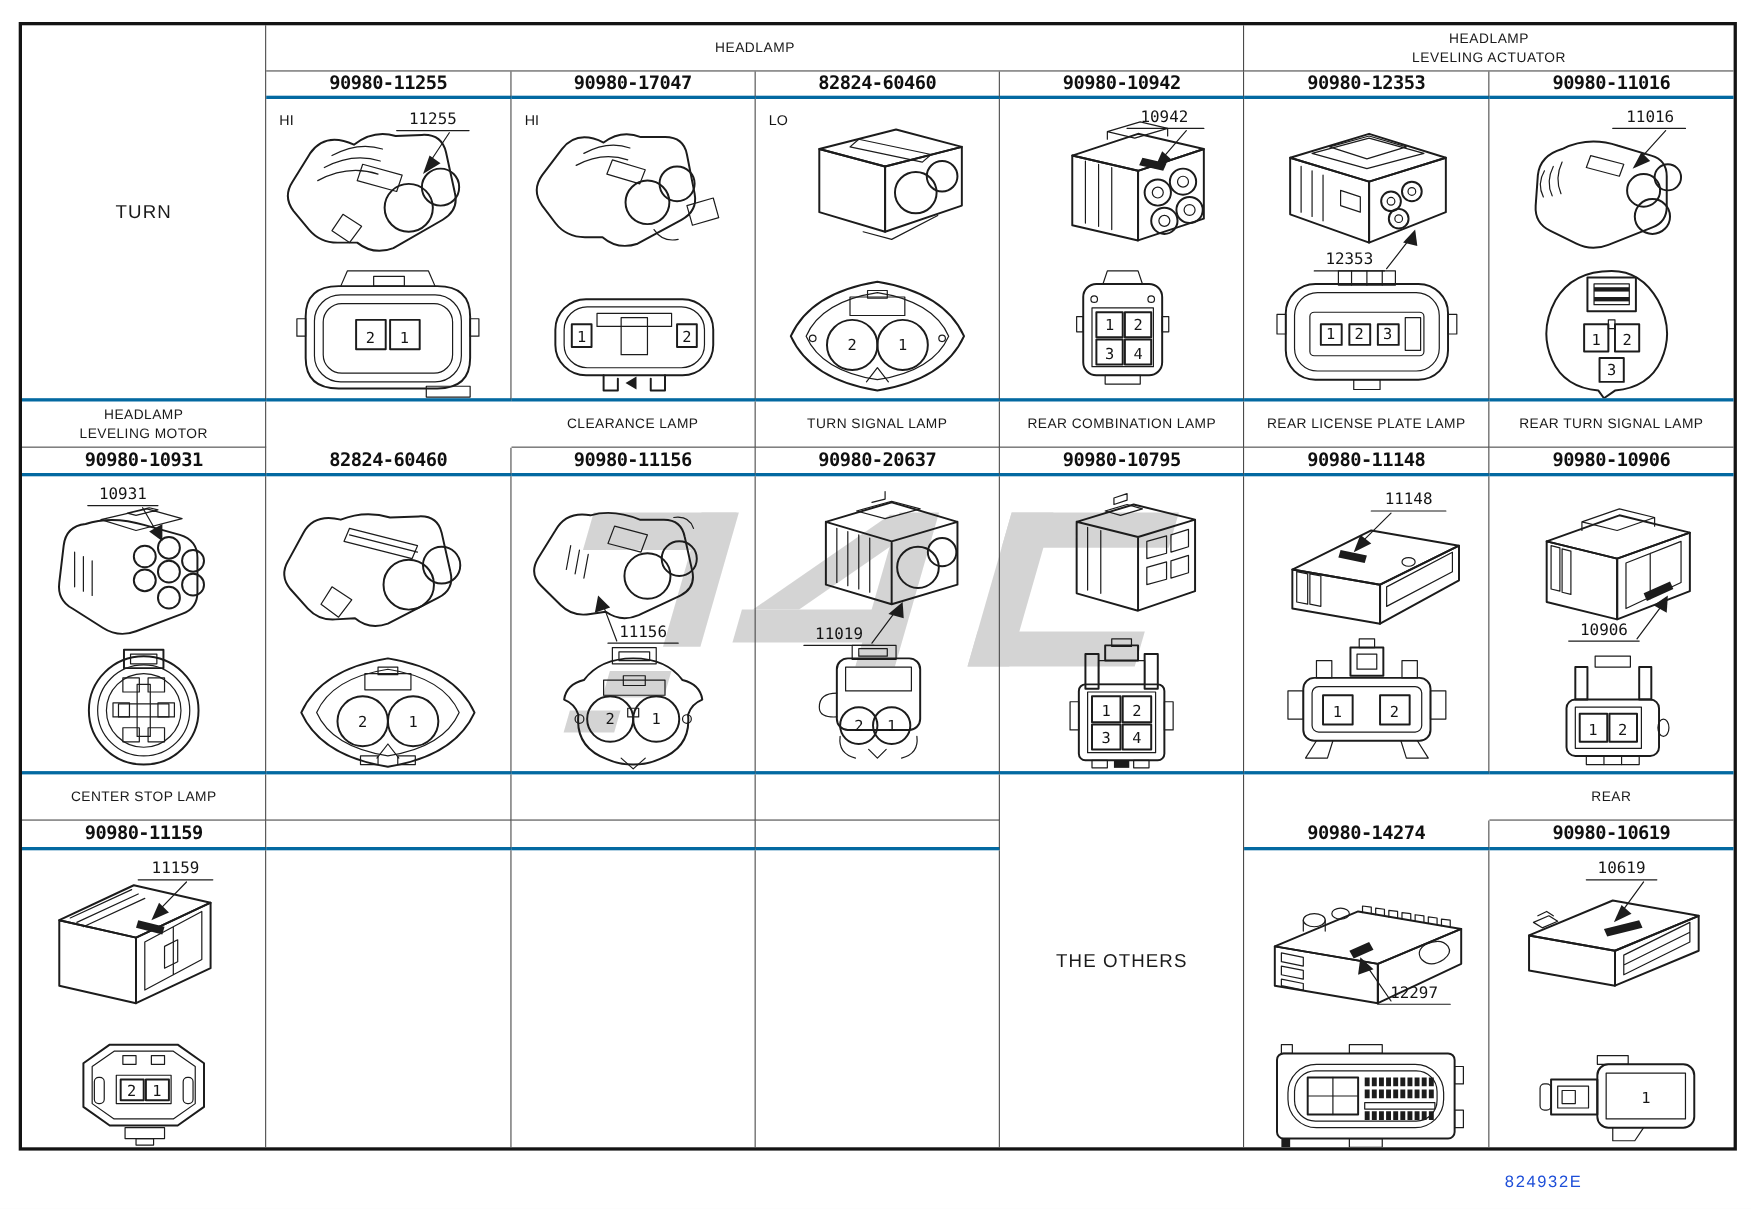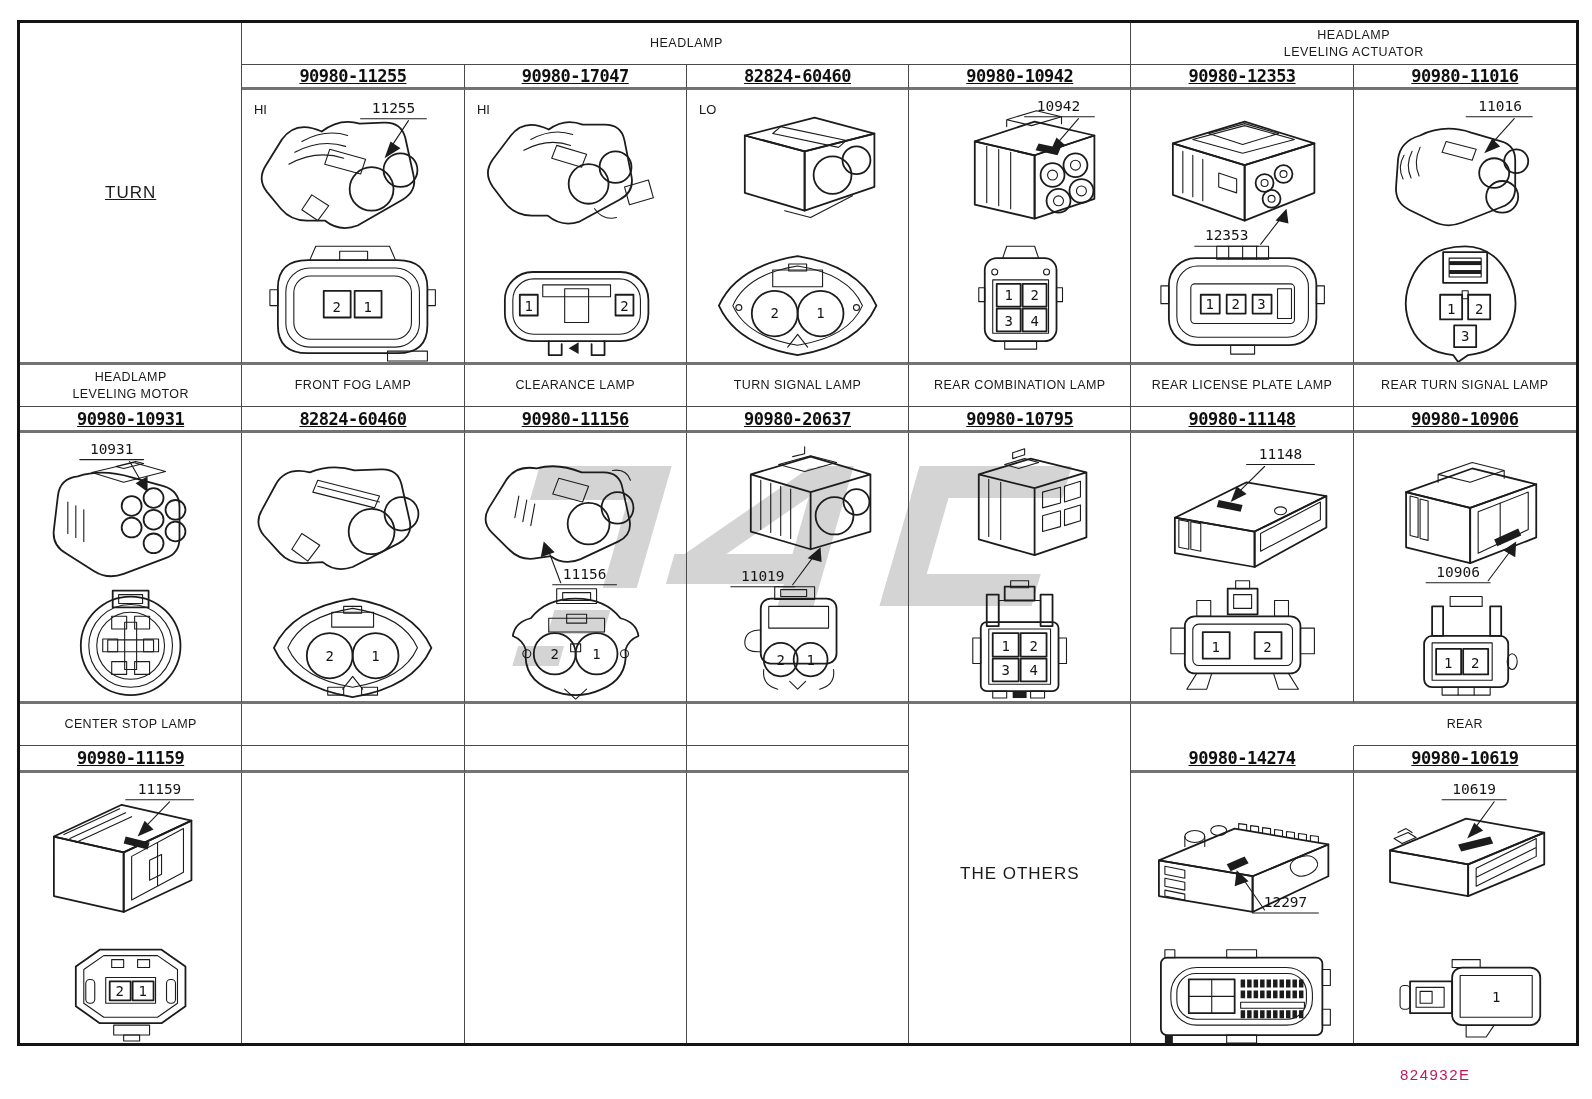--- a/index.html
+++ b/index.html
@@ -6,21 +6,21 @@
   #page{position:relative;width:1592px;height:1099px;background:#ffffff;overflow:hidden;
         font-family:"Liberation Sans",sans-serif;color:#141414;}
   
   #tbl{position:absolute;left:17px;top:20px;width:1556px;height:1020px;
        border:3px solid #141414;display:grid;z-index:1;background:transparent;
        grid-template-columns:repeat(7,1fr);
        grid-template-rows:42px 25px 275px 42px 26px 271px 42px 27px 1fr;}
   .cell{position:relative;background:transparent;min-width:0;min-height:0;}
   .br{border-right:1px solid #4a4a4a;}
   .bbt{border-bottom:1px solid #4a4a4a;}
-  .bbk{border-bottom:3px solid #737373;text-decoration:underline;}
+  .bbk{border-bottom:3px solid #0369a1;}
   .hd{display:flex;flex-direction:column;align-items:center;justify-content:center;
       font-size:12.5px;letter-spacing:.5px;line-height:1.35;text-align:center;color:#1a1a1a;}
   .pn{display:flex;align-items:center;justify-content:center;
       font-family:"DejaVu Sans Mono",monospace;font-weight:700;font-size:17px;
       letter-spacing:-.5px;color:#101010;}
   .lab{display:flex;flex-direction:column;align-items:center;justify-content:center;
        font-size:12.5px;letter-spacing:.4px;line-height:1.35;text-align:center;color:#1a1a1a;}
   .big{display:flex;align-items:center;justify-content:center;
        font-size:17px;letter-spacing:1px;color:#1a1a1a;}
   .img svg{position:absolute;inset:0;width:100%;height:100%;}
@@ -28,21 +28,21 @@
   .ln{fill:none;stroke:#1c1c1c;stroke-width:1.8;stroke-linejoin:round;stroke-linecap:round;}
   .ln2{fill:none;stroke:#1c1c1c;stroke-width:1.1;stroke-linejoin:round;stroke-linecap:round;}
   .fl{fill:#1c1c1c;stroke:none;}
   .pin{font-family:"DejaVu Sans Mono",monospace;font-size:14px;fill:#151515;text-anchor:middle;}
   .co{font-family:"DejaVu Sans Mono",monospace;font-size:14.5px;font-weight:500;fill:#151515;text-anchor:middle;}
   .corner{font-family:"Liberation Sans",sans-serif;font-size:13px;fill:#151515;}
   .pins-dash{fill:none;stroke:#1c1c1c;stroke-width:8;stroke-dasharray:4.5 2;}
   
   #wm{position:absolute;left:432px;top:458px;width:720px;height:240px;z-index:0;opacity:.5;}
   
-  #code{position:absolute;left:1400px;top:1066px;font-size:15px;letter-spacing:1.5px;color:#be185d;}
+  #code{position:absolute;left:1368px;top:1066px;font-size:15px;letter-spacing:1.5px;color:#1d4ed8;}
 </style>
 </head>
 <body>
 
 <div id="page">
 
   <svg id="wm" viewBox="0 0 720 240">
     <g transform="translate(70,0) skewX(-16)" fill="#ababab">
       <rect x="40" y="8" width="130" height="34"></rect>
       <rect x="138" y="8" width="34" height="122"></rect>
@@ -262,23 +262,20 @@
         <text class="pin" x="125" y="226">2</text>
         <rect class="ln" x="100" y="238" width="22" height="22"></rect>
         <text class="pin" x="111" y="254">3</text>
       </svg>
     </div>
 
     <div class="cell br bbt lab" style="grid-area:4/1/5/2">
       <span>HEADLAMP</span>
       <span>LEVELING MOTOR</span>
     </div>
-    <div class="cell br bbt lab" style="grid-area:4/2/5/3">
-        <span>FRONT FOG LAMP</span>
-      </div>
     <div class="cell br bbt lab" style="grid-area:4/3/5/4">
         <span>CLEARANCE LAMP</span>
       </div>
     <div class="cell br bbt lab" style="grid-area:4/4/5/5">
         <span>TURN SIGNAL LAMP</span>
       </div>
     <div class="cell br bbt lab" style="grid-area:4/5/5/6">
         <span>REAR COMBINATION LAMP</span>
       </div>
     <div class="cell br bbt lab" style="grid-area:4/6/5/7">

